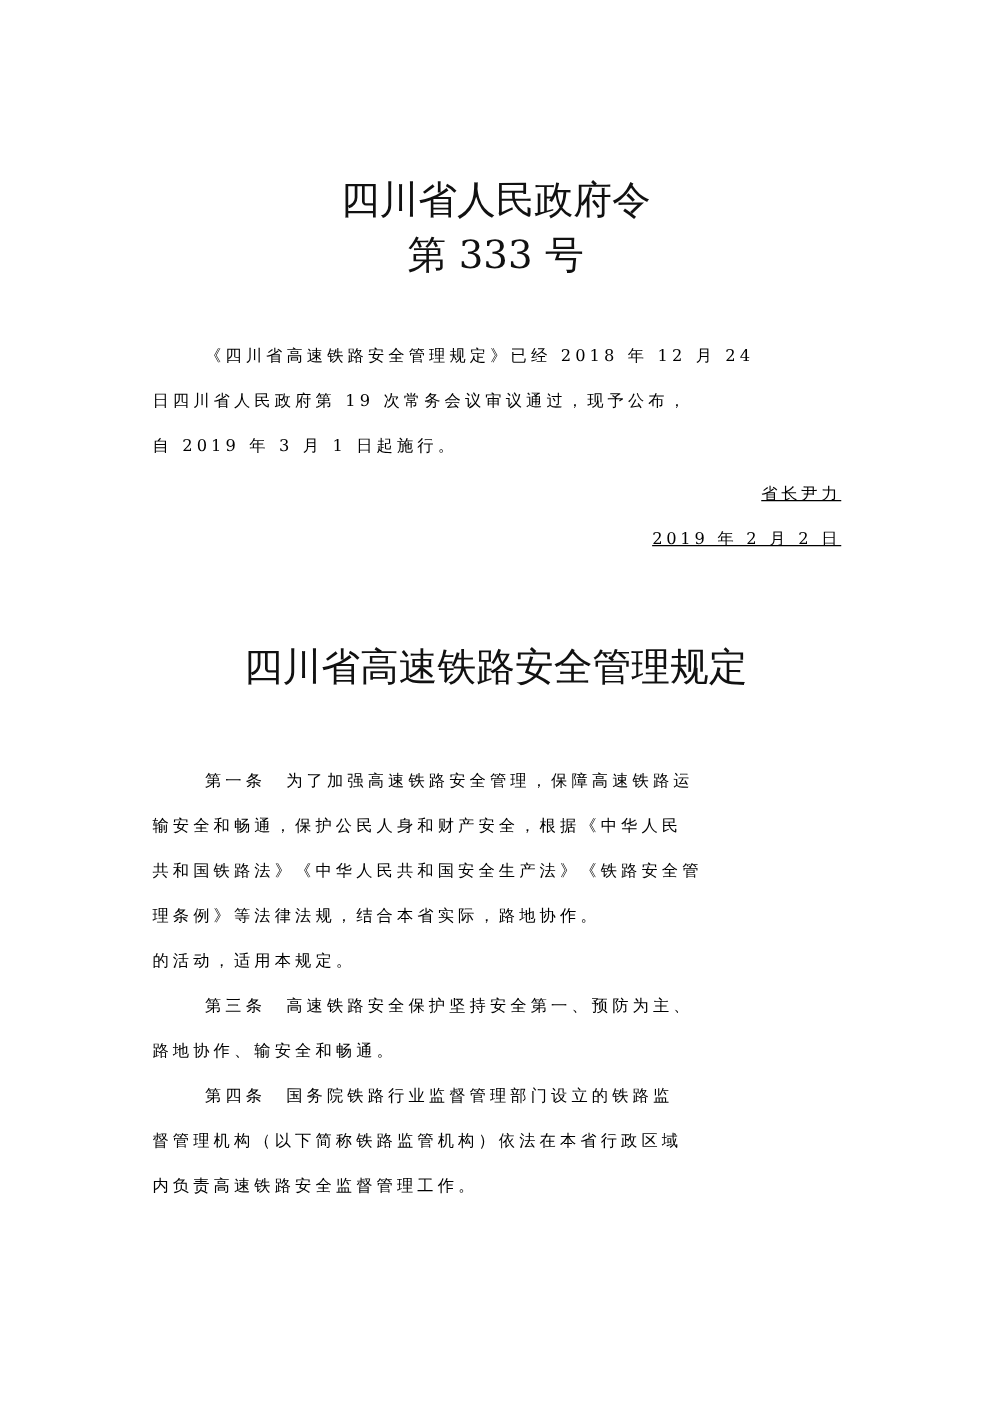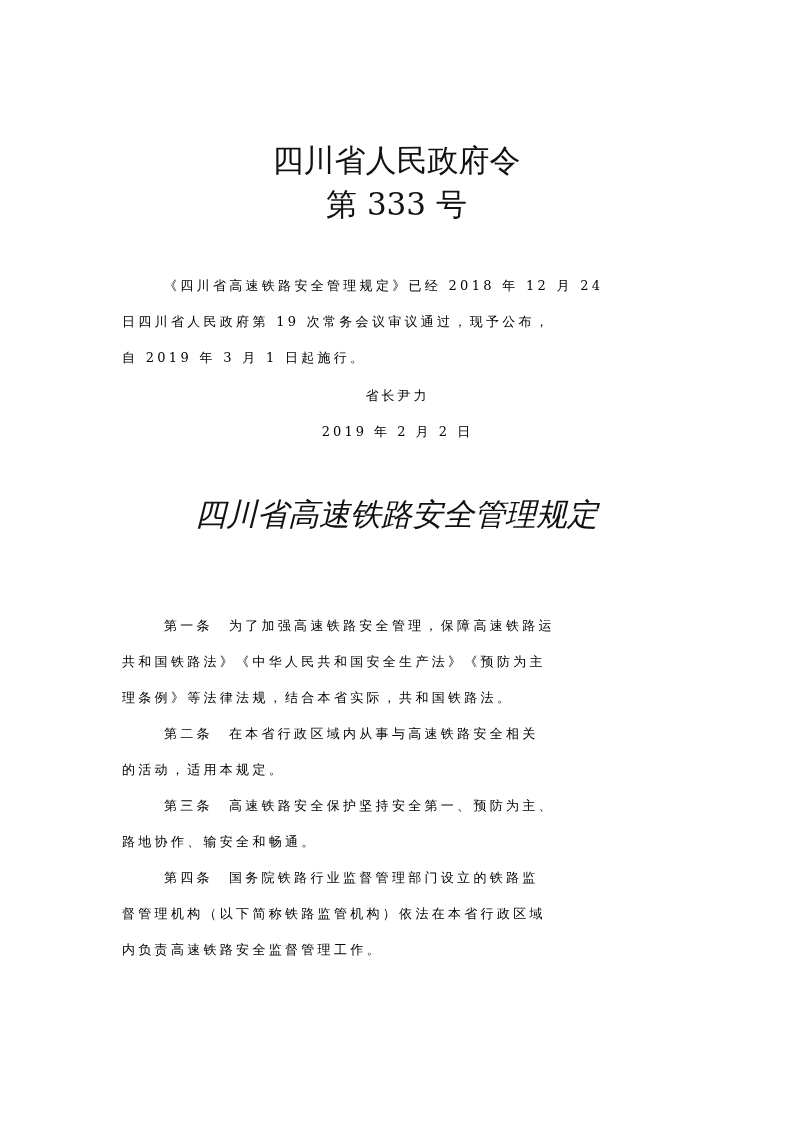--- a/index.html
+++ b/index.html
@@ -5,30 +5,30 @@
     html, body { margin: 0; padding: 0; background: #ffffff; }
     body { width: 793px; height: 1122px; position: relative; overflow: hidden; color: #111; }
     .page { position: absolute; left: 0; top: 0; width: 793px; height: 842px; background: #fff; }
     .title {
       position: absolute; left: 0; width: 793px; text-align: center;
       font-family: "DejaVu Serif", "Liberation Serif", serif;
       font-size: 31px; line-height: 40px; color: #111;
     }
     .t1 { top: 140px; }
     .t2 { top: 184px; }
-    .t3 { top: 494px; font-style: italic; }
+    .t3 { top: 514px; }
     .body-text {
       position: absolute; left: 122px; width: 551px;
       font-family: "DejaVu Serif", "Liberation Serif", serif;
       font-size: 13px; color: #000000;
       letter-spacing: 3.3px;
     }
     .line { height: 36px; line-height: 36px; white-space: nowrap; overflow: visible; }
     .indent { padding-left: 42px; }
-    .right { text-align: center; letter-spacing: 3px; }
+    .right { text-align: right; letter-spacing: 3px; text-decoration: underline; }
     .order { top: 268px; }
     .sign { position: absolute; left: 122px; width: 551px; top: 378px; }
     .articles { top: 608px; }
     .art-head { margin-right: 16px; }
   </style>
 </head>
 <body>
 
 <div class="page">
 
@@ -46,27 +46,25 @@
     <div class="line right">2019 年 2 月 2 日</div>
   </div>
 
   <div class="title t3">四川省高速铁路安全管理规定</div>
 
   <div class="body-text articles">
     <div>
       <div class="line indent">
         <span class="art-head">第一条</span><span>为了加强高速铁路安全管理，保障高速铁路运</span>
       </div>
-      <div class="line">共和国铁路法》《中华人民共和国安全生产法》《预防为主</div>
-      <div class="line">理条例》等法律法规，结合本省实际，共和国铁路法。</div>
+      <div class="line">输安全和畅通，保护公民人身和财产安全，根据《中华人民</div>
+      <div class="line">共和国铁路法》《中华人民共和国安全生产法》《铁路安全管</div>
+      <div class="line">理条例》等法律法规，结合本省实际，路地协作。</div>
     </div>
     <div>
-      <div class="line indent">
-        <span class="art-head">第二条</span><span>在本省行政区域内从事与高速铁路安全相关</span>
-      </div>
       <div class="line">的活动，适用本规定。</div>
     </div>
     <div>
       <div class="line indent">
         <span class="art-head">第三条</span><span>高速铁路安全保护坚持安全第一、预防为主、</span>
       </div>
       <div class="line">路地协作、输安全和畅通。</div>
     </div>
     <div>
       <div class="line indent">

